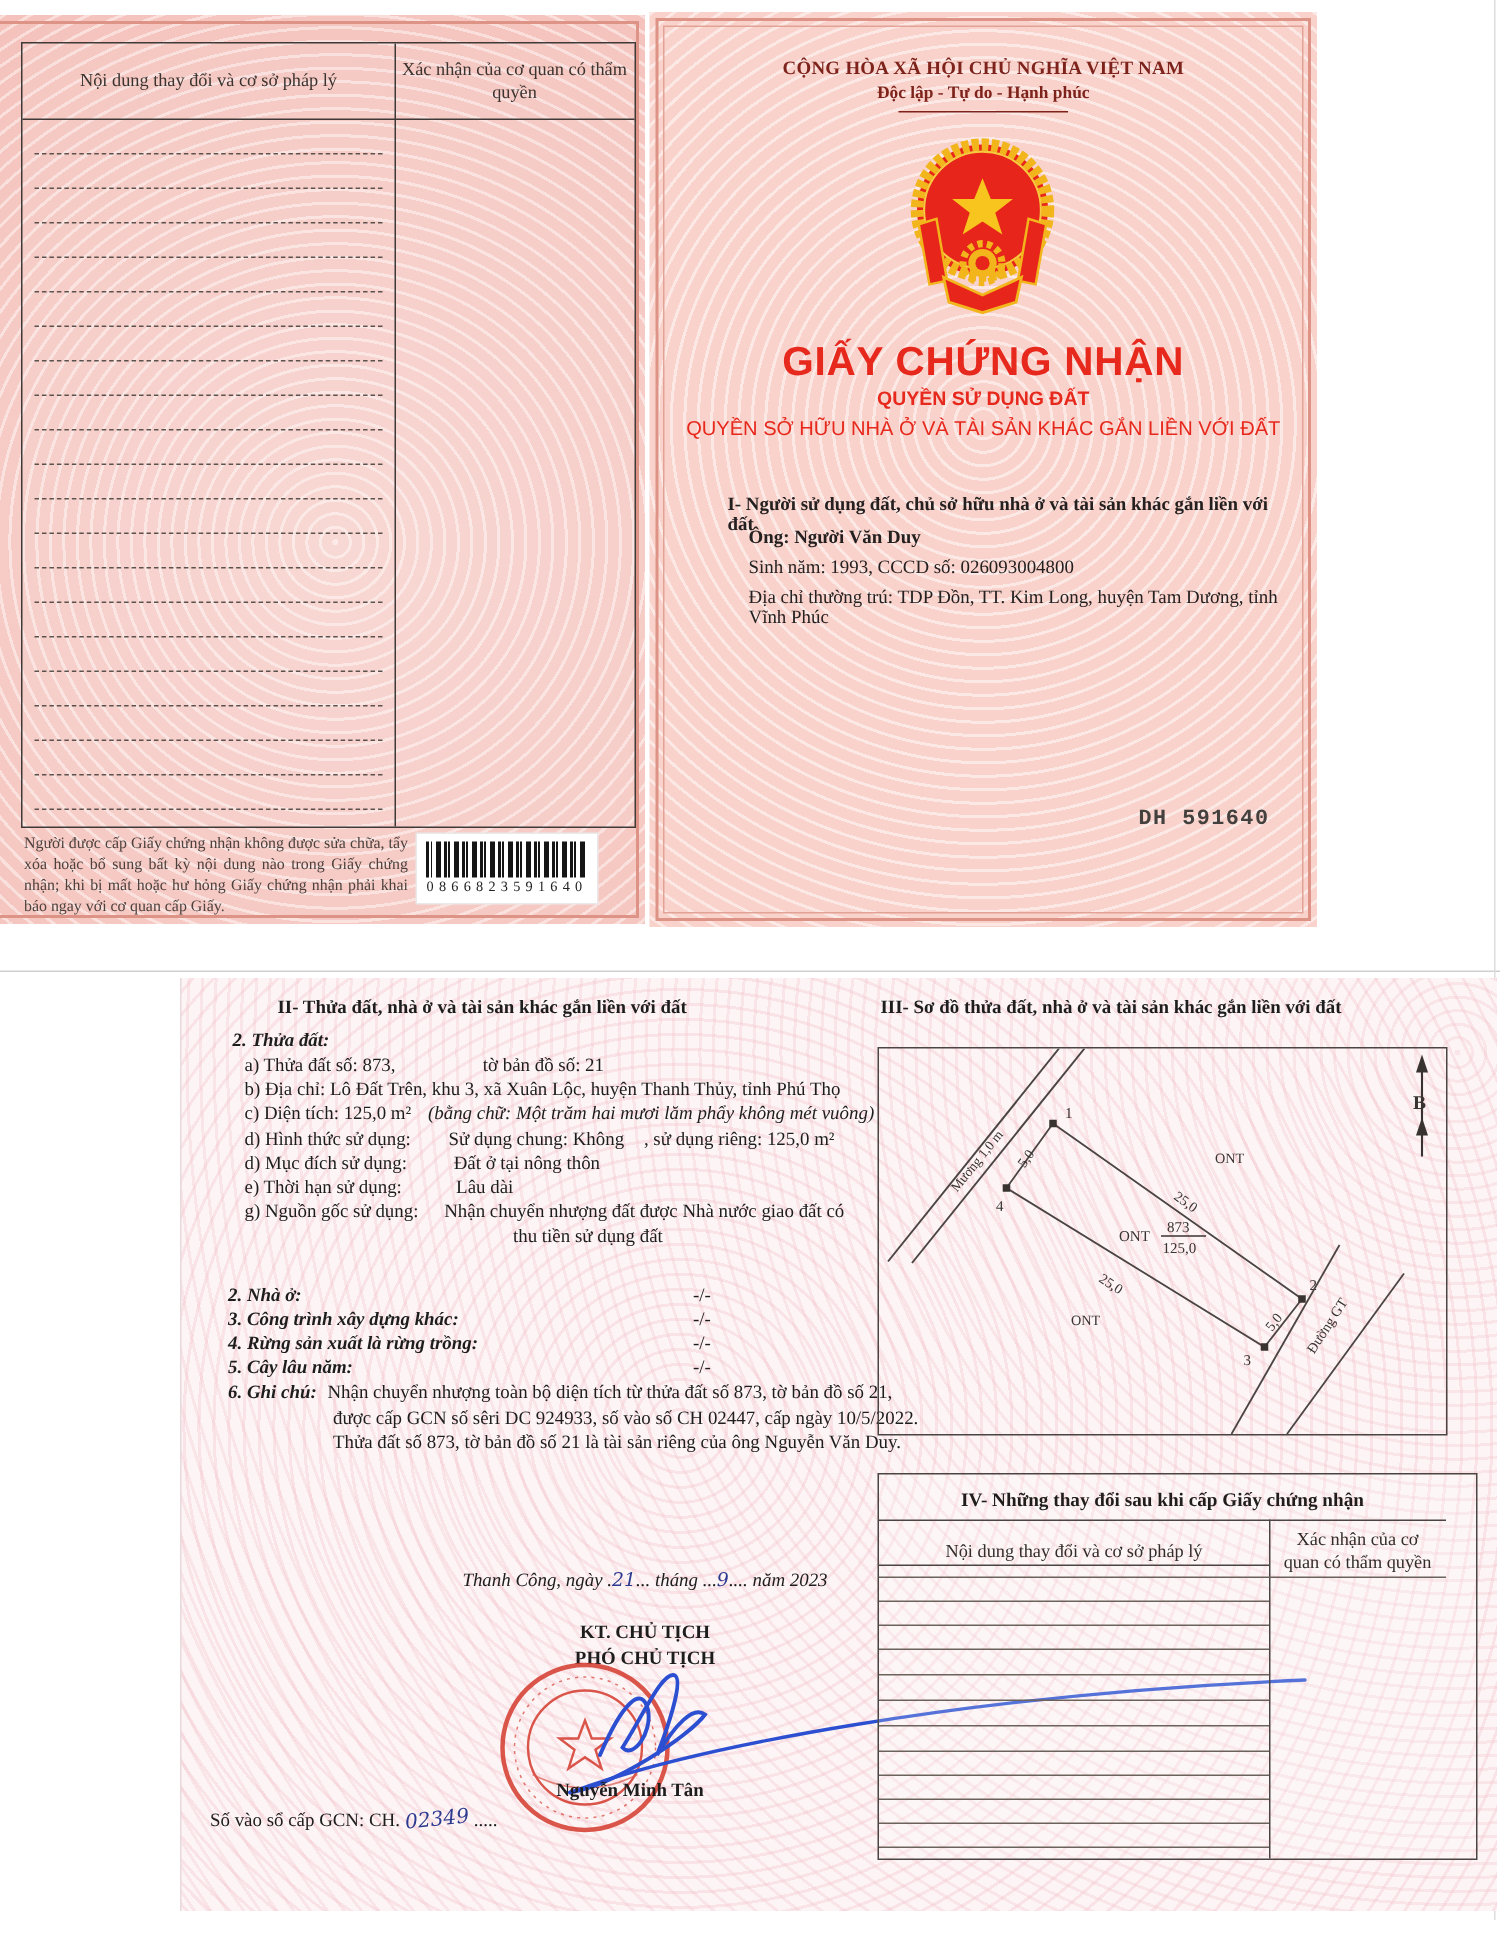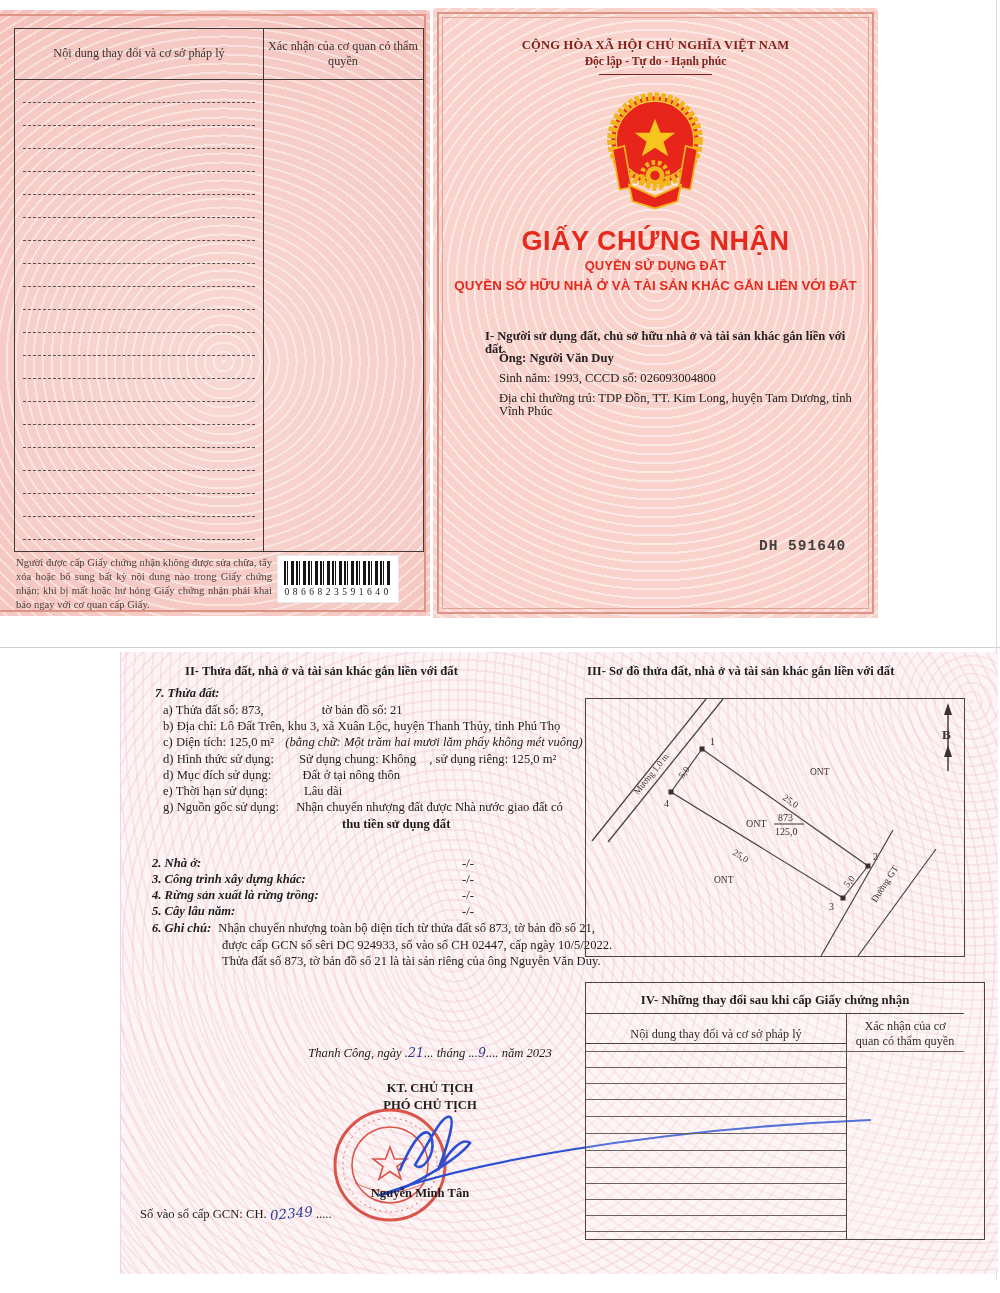--- a/index.html
+++ b/index.html
@@ -23,21 +23,21 @@
   .dash-row{position:absolute;height:1px;border-bottom:1px dashed #5c524d;}
   .barcode-box{background:#fff;box-shadow:0 0 0 1px #e9e9e9;}
   .bars{background:repeating-linear-gradient(90deg,#151515 0 2px,#fff 2px 3px,#151515 3px 4px,#fff 4px 7px,#151515 7px 10px,#fff 10px 12px);}
   .bdigits{font-family:Liberation Serif, serif;font-size:9.5px;letter-spacing:3.5px;color:#222;text-align:center;}
 
   .c-country{font-size:12.6px;font-weight:bold;color:#7d231b;text-align:center;letter-spacing:.2px;}
   .c-motto{font-size:11.6px;font-weight:bold;color:#7d231b;text-align:center;}
   .c-mline{border-bottom:1px solid #7d231b;}
   .c-title{font-family:"Liberation Sans",sans-serif;font-size:27px;font-weight:bold;color:#e7281c;text-align:center;letter-spacing:.5px;}
   .c-sub1{font-family:"Liberation Sans",sans-serif;font-size:13px;font-weight:bold;color:#e7281c;text-align:center;}
-  .c-sub2{font-family:"Liberation Sans",sans-serif;font-size:13.4px;font-weight:bold;color:#e7281c;text-align:center;}
+  .c-sub2{font-family:"Liberation Sans",sans-serif;font-size:13.4px;font-weight:normal;color:#e7281c;text-align:center;}
   .c-body{font-size:12.6px;color:#242020;line-height:1.0;}
   .serial{font-family:"Liberation Mono",monospace;font-size:14.5px;font-weight:bold;color:#44403e;letter-spacing:1px;}
 
   
   .page2{background:#fdf4f5;
     background-image:
       repeating-radial-gradient(circle at 38% 48%, rgba(240,188,198,.30) 0 2px, rgba(253,244,245,0) 2px 10px),
       repeating-radial-gradient(circle at 97% 8%, rgba(240,188,198,.28) 0 2px, rgba(253,244,245,0) 2px 9px);
   }
   .t12{font-size:12.6px;line-height:1.15;}
@@ -134,21 +134,21 @@
     <div class="abs serial" style="left:326px;top:530px;">DH 591640</div>
   </div>
 
   <div class="abs graydiv" style="left:0;top:647px;width:1000px;height:1px;"></div>
   <div class="abs" style="left:996px;top:0;width:1px;height:1280px;background:#dcdcdc;"></div>
 
   <div class="abs page2" style="left:120px;top:652px;width:878px;height:622px;"></div>
   <div class="abs" style="left:120px;top:652px;width:1px;height:622px;background:#e8dadb;"></div>
 
   <div class="abs t12 bold" style="left:145px;top:664px;padding-left:40px;">II- Thửa đất, nhà ở và tài sản khác gắn liền với đất</div>
-  <div class="abs t12 bi" style="left:155px;top:686px;">7. Thửa đất:</div>
+  <div class="abs t12 bi" style="left:155px;top:686px;">2. Thửa đất:</div>
 
   <div class="abs t12" style="left:163px;top:703px;">
     <span>a) Thửa đất số: 873,</span>
     <span style="margin-left:55px;">tờ bản đồ số: 21</span>
   </div>
   <div class="abs t12" style="left:163px;top:719px;">b) Địa chỉ: Lô Đất Trên, khu 3, xã Xuân Lộc, huyện Thanh Thủy, tỉnh Phú Thọ</div>
   <div class="abs t12" style="left:163px;top:735px;">
     <span>c) Diện tích: 125,0 m²</span>
     <span class="it" style="margin-left:8px;">(bằng chữ: Một trăm hai mươi lăm phẩy không mét vuông)</span>
   </div>
@@ -162,21 +162,21 @@
     <span style="margin-left:28px;">Đất ở tại nông thôn</span>
   </div>
   <div class="abs t12" style="left:163px;top:784px;">
     <span>e) Thời hạn sử dụng:</span>
     <span style="margin-left:33px;">Lâu dài</span>
   </div>
   <div class="abs t12" style="left:163px;top:800px;">
     <span>g) Nguồn gốc sử dụng:</span>
     <span style="margin-left:14px;">Nhận chuyển nhượng đất được Nhà nước giao đất có</span>
   </div>
-  <div class="abs t12" style="left:342px;top:817px;font-weight:bold;">thu tiền sử dụng đất</div>
+  <div class="abs t12" style="left:342px;top:817px;">thu tiền sử dụng đất</div>
 
   <div class="abs t12" style="left:152px;top:856px;width:430px;">
     <span class="bi">2. Nhà ở:</span>
     <span class="abs" style="left:310px;">-/-</span>
   </div>
   <div class="abs t12" style="left:152px;top:872px;width:430px;">
     <span class="bi">3. Công trình xây dựng khác:</span>
     <span class="abs" style="left:310px;">-/-</span>
   </div>
   <div class="abs t12" style="left:152px;top:888px;width:430px;">

